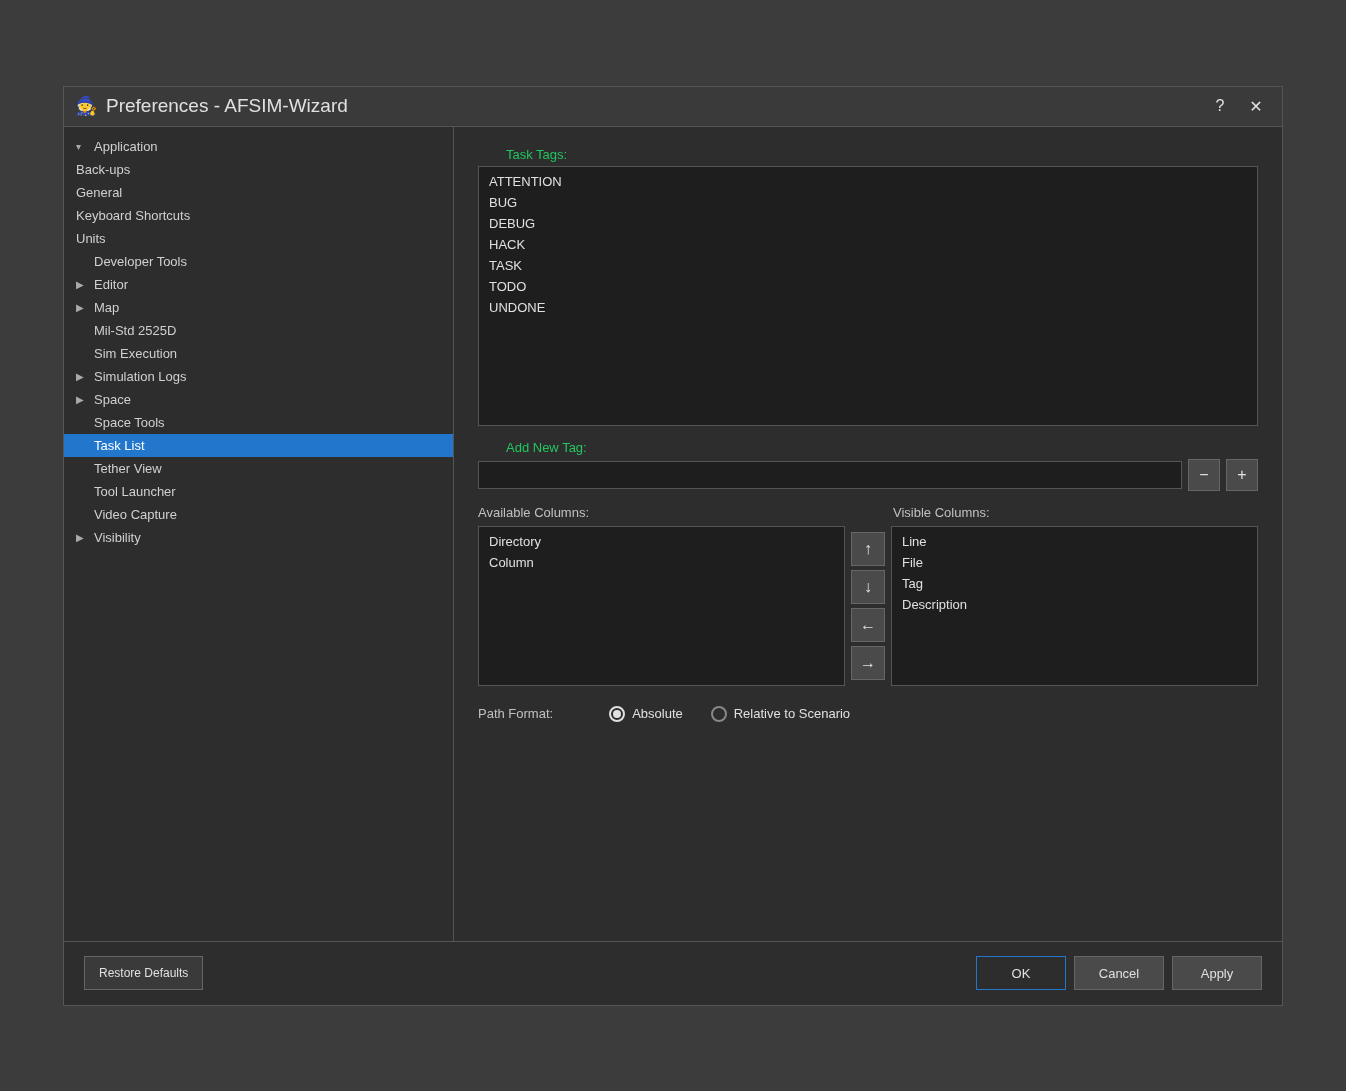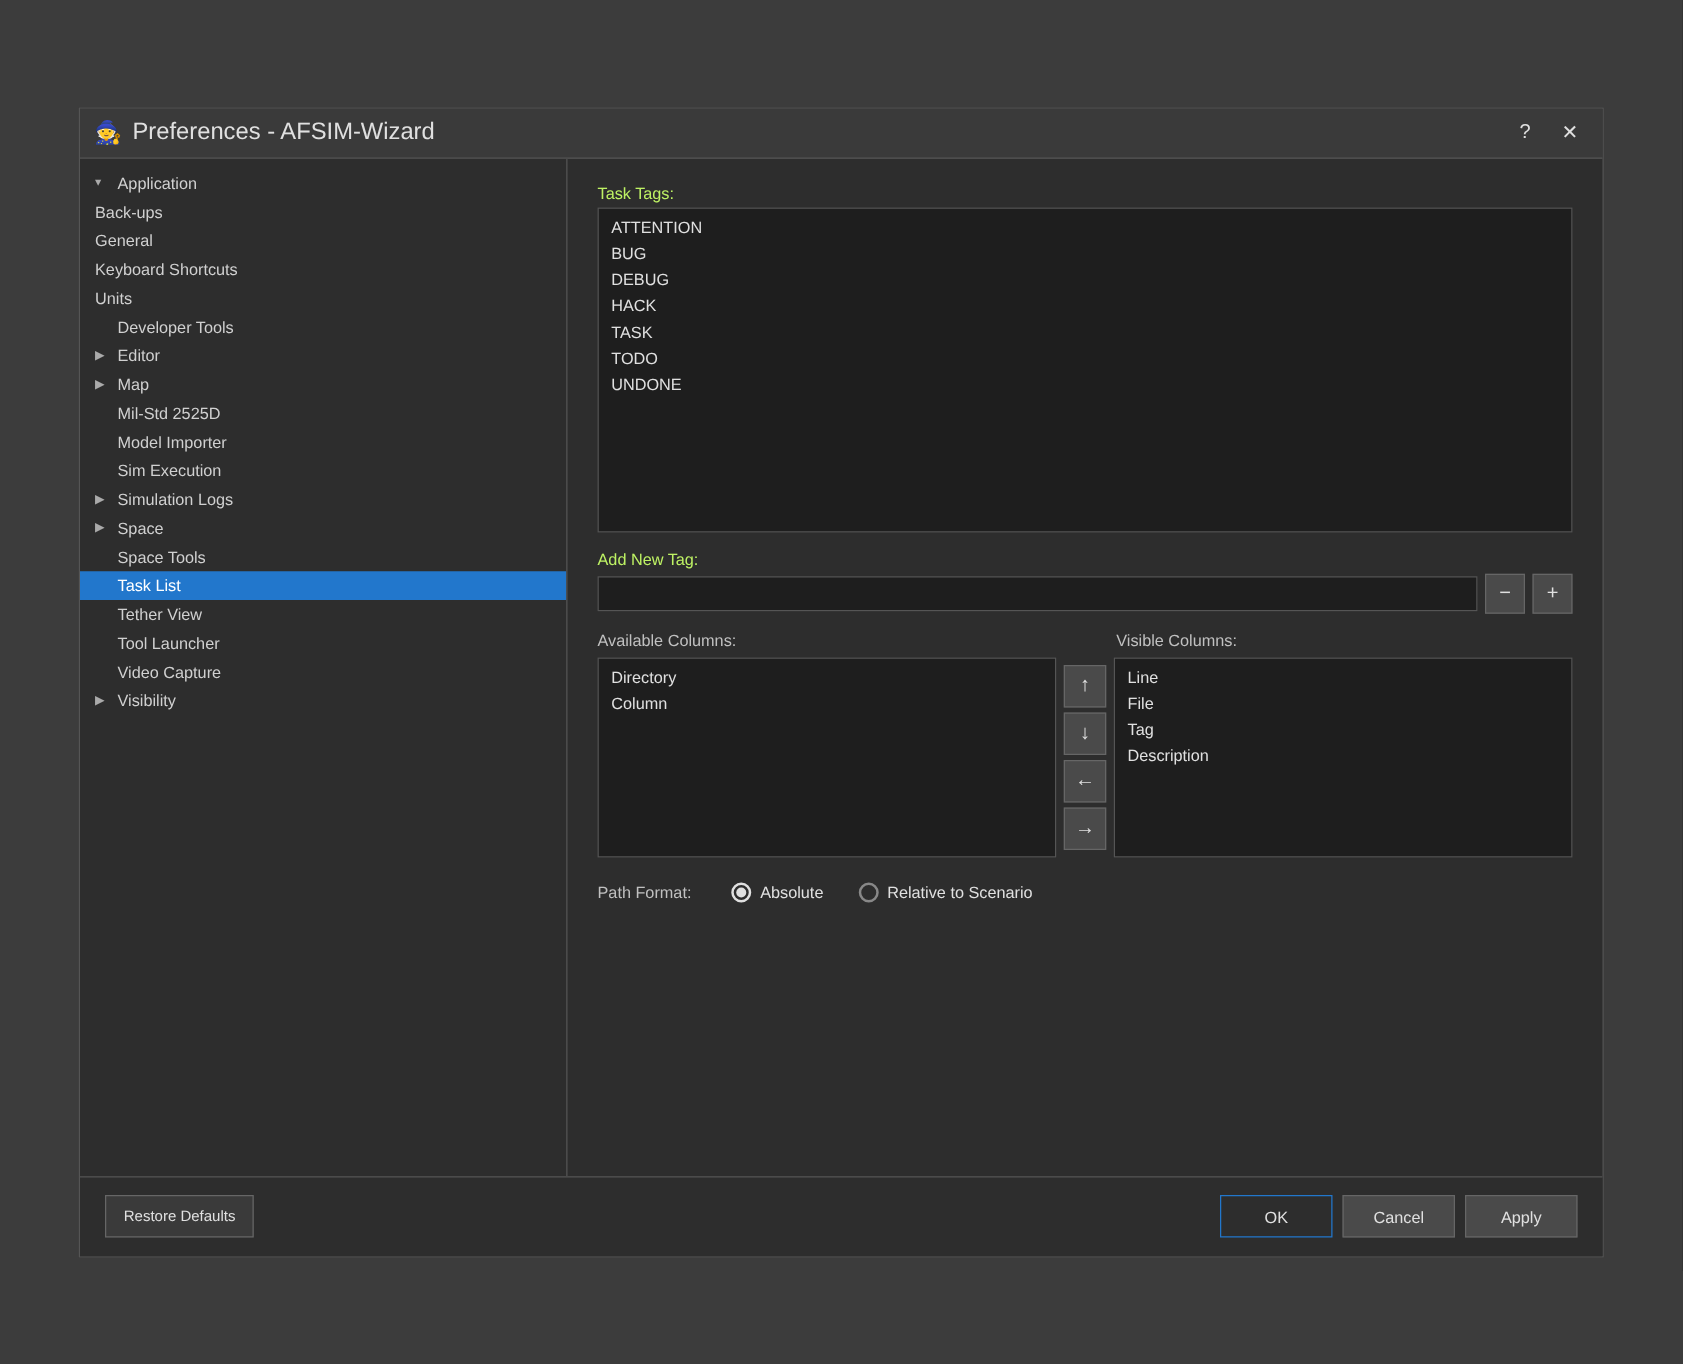--- a/index.html
+++ b/index.html
@@ -98,22 +98,23 @@
     .content-area {
       flex: 1;
       padding: 20px 24px;
       overflow-y: auto;
       display: flex;
       flex-direction: column;
       gap: 14px;
     }
     .section-label {
       font-size: 13px;
-      color: #bef264;
+      color: #22c55e;
       margin-bottom: 4px;
+      margin-left: 28px;
     }
     .tags-list {
       background: #1e1e1e;
       border: 1px solid #555;
       height: 260px;
       overflow-y: auto;
       padding: 4px 0;
     }
     .tag-item {
       padding: 3px 10px;
@@ -197,20 +198,21 @@
     }
     .path-format-label {
       font-size: 13px;
       color: #c0c0c0;
       margin-right: 12px;
     }
     .radio-group {
       display: flex;
       align-items: center;
       gap: 28px;
+      margin-left: 24px;
     }
     .radio-option {
       display: flex;
       align-items: center;
       gap: 7px;
       cursor: pointer;
     }
     .radio-circle {
       width: 16px;
       height: 16px;
@@ -311,24 +313,20 @@
           <span class="arrow">▶</span>
           <span>Editor</span>
         </div>
         <div class="sidebar-item level0">
           <span class="arrow">▶</span>
           <span>Map</span>
         </div>
         <div class="sidebar-item level0">
           <span class="arrow"></span>
           <span>Mil-Std 2525D</span>
-        </div>
-        <div class="sidebar-item level0">
-          <span class="arrow"></span>
-          <span>Model Importer</span>
         </div>
         <div class="sidebar-item level0">
           <span class="arrow"></span>
           <span>Sim Execution</span>
         </div>
         <div class="sidebar-item level0">
           <span class="arrow">▶</span>
           <span>Simulation Logs</span>
         </div>
         <div class="sidebar-item level0">

